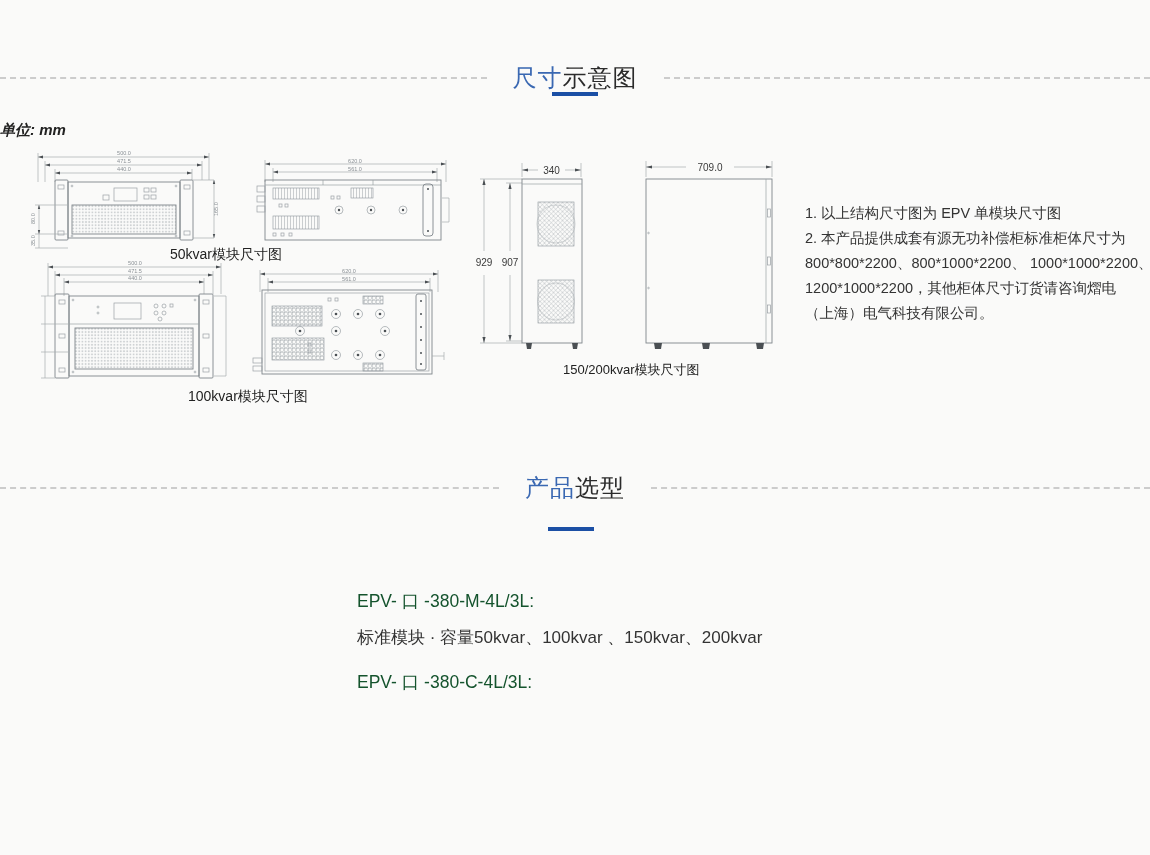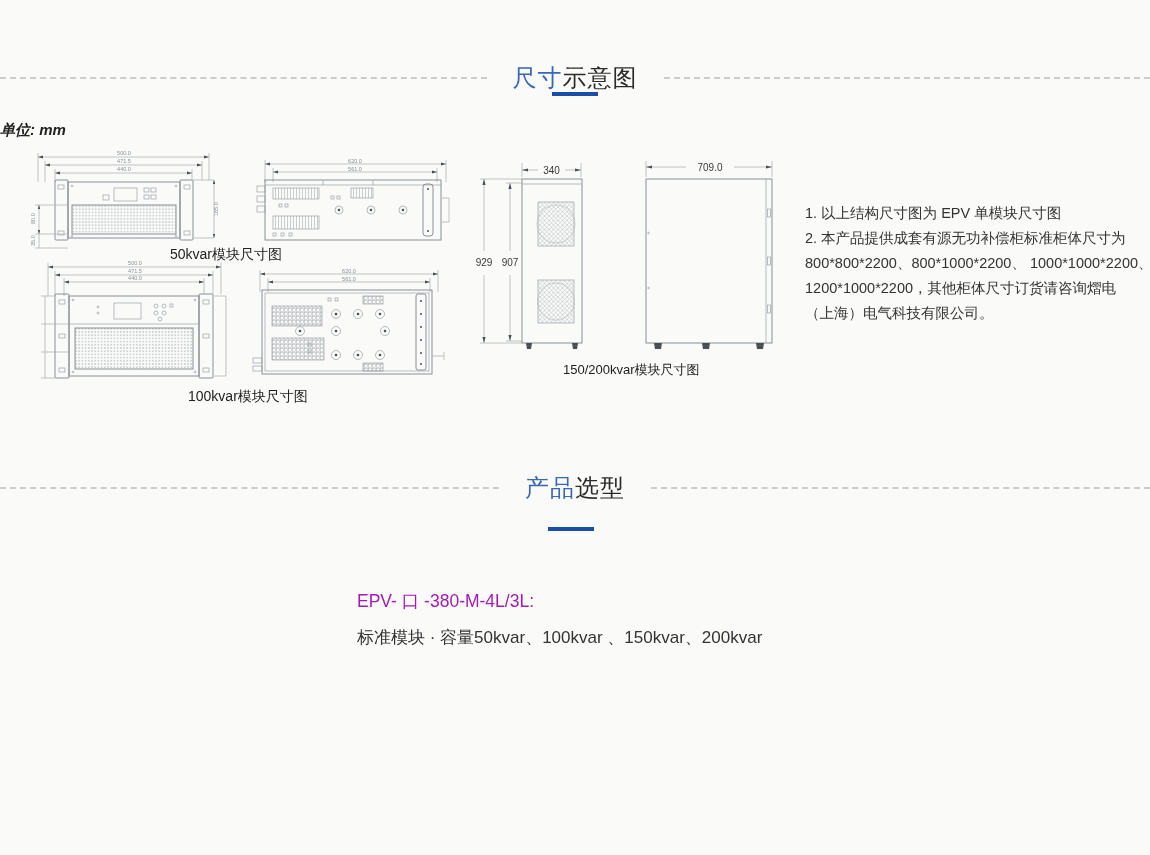--- a/index.html
+++ b/index.html
@@ -27,21 +27,21 @@
   svg text.bigdim{fill:#3a3a3a;font-size:10px;}
   svg .dark{fill:#4a4f53;stroke:none;}
 
   .module-label{position:absolute;font-weight:400;color:#222;font-size:14px;white-space:nowrap;}
   .module-label.big{font-size:13px;}
 
   .notes{position:absolute;left:805px;top:201px;width:350px;font-size:14.5px;line-height:25px;color:#333;}
   .notes div{white-space:nowrap;}
 
   .products{position:absolute;left:357px;top:590px;}
-  .products .model{font-size:17.5px;line-height:22px;margin:0 0 15px;color:#a21caf;}
+  .products .model{font-size:17.5px;line-height:22px;margin:0 0 15px;color:#14532d;}
   .products .desc{font-size:17px;line-height:22px;margin:12px 0 22px;color:#333;text-align:center;}
 </style>
 </head>
 <body>
 
 <div class="section-head" style="top:62px;">
   <div class="dash"></div>
   <div class="head-title"><span class="hl">尺寸</span><span>示意图</span></div>
   <div class="dash"></div>
 </div>
@@ -393,13 +393,14 @@
 <div class="section-head" style="top:472px;">
   <div class="dash"></div>
   <div class="head-title"><span class="hl">产品</span><span>选型</span></div>
   <div class="dash"></div>
 </div>
 <div class="head-underline" style="top:527px;left:548px;"></div>
 
 <div class="products">
   <p class="model">EPV- 口 -380-M-4L/3L:</p>
   <p class="desc">标准模块 · 容量50kvar、100kvar 、150kvar、200kvar</p>
+  <p class="model">EPV- 口 -380-C-4L/3L:</p>
 </div>
 
 </body></html>

